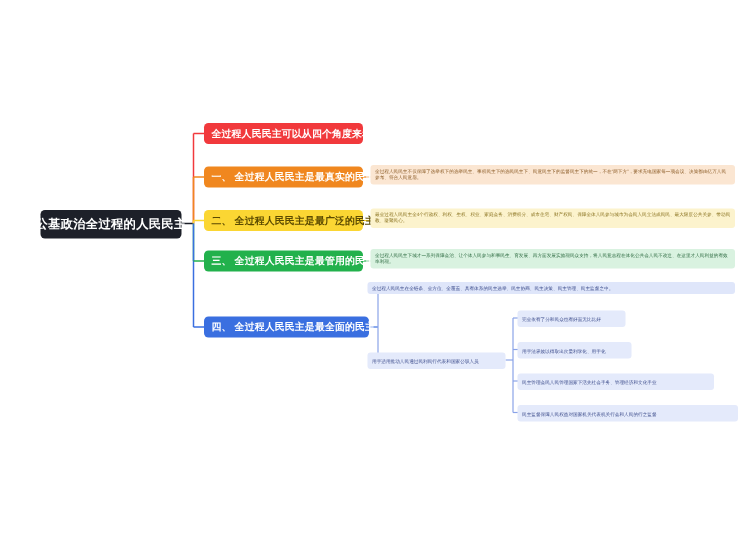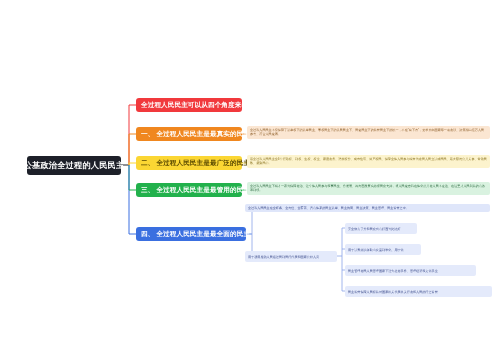--- a/index.html
+++ b/index.html
@@ -10,21 +10,21 @@
     width: 500px;
     height: 360px;
     background: #ffffff;
     font-family: "Liberation Sans", "DejaVu Sans", sans-serif;
     overflow: hidden;
     position: relative;
   }
   #canvas {
     position: absolute;
     left: 0;
-    top: 16px;
+    top: 0;
     width: 500px;
     height: 344px;
   }
   svg.links {
     position: absolute;
     left: 0;
     top: 0;
     width: 500px;
     height: 360px;
     pointer-events: none;

